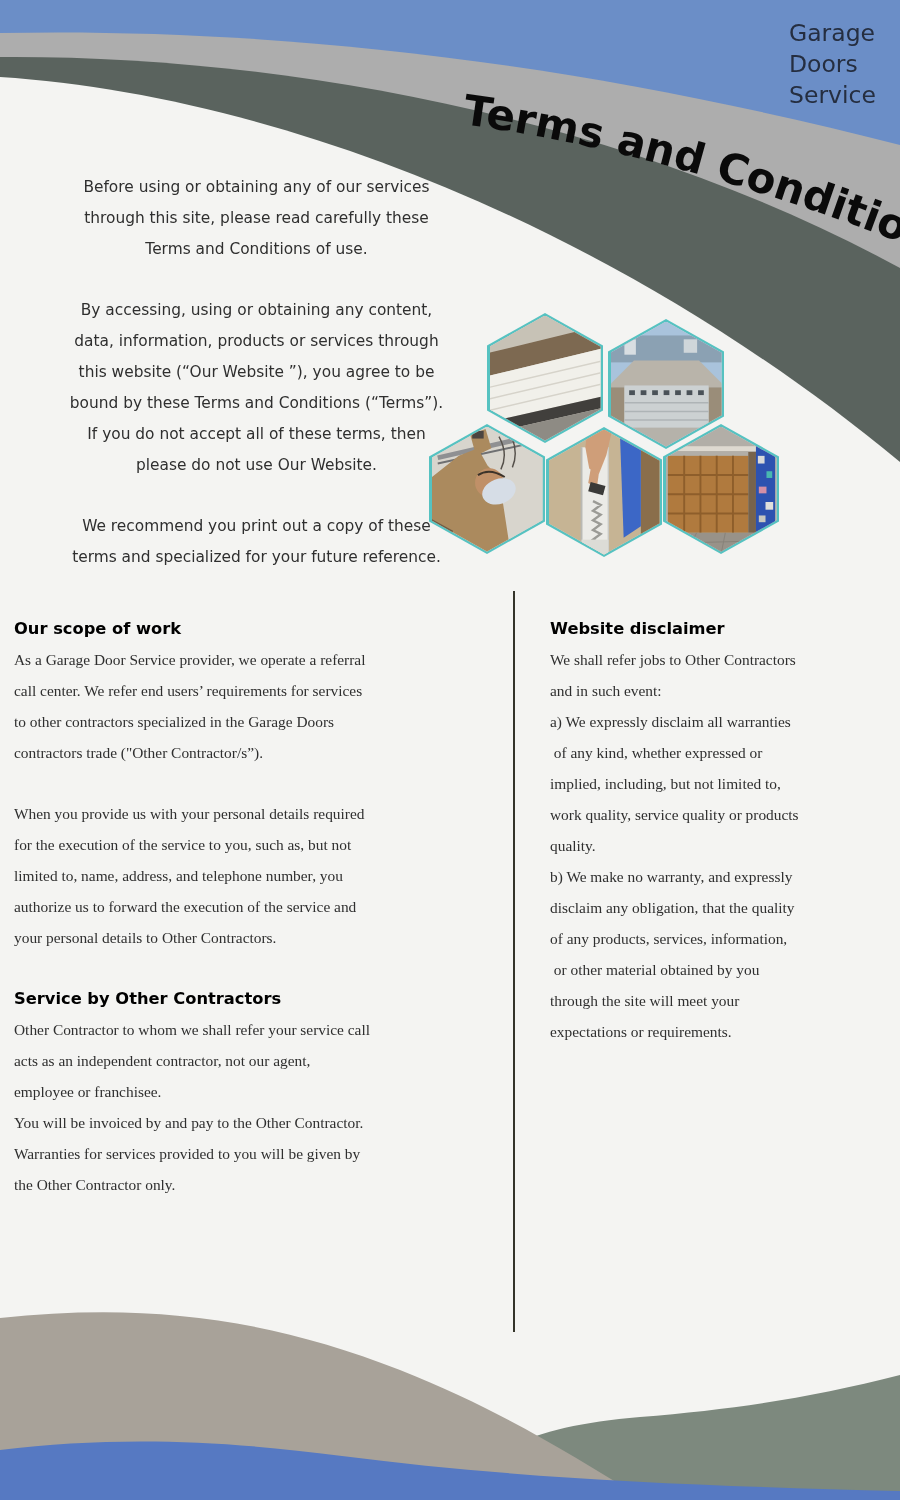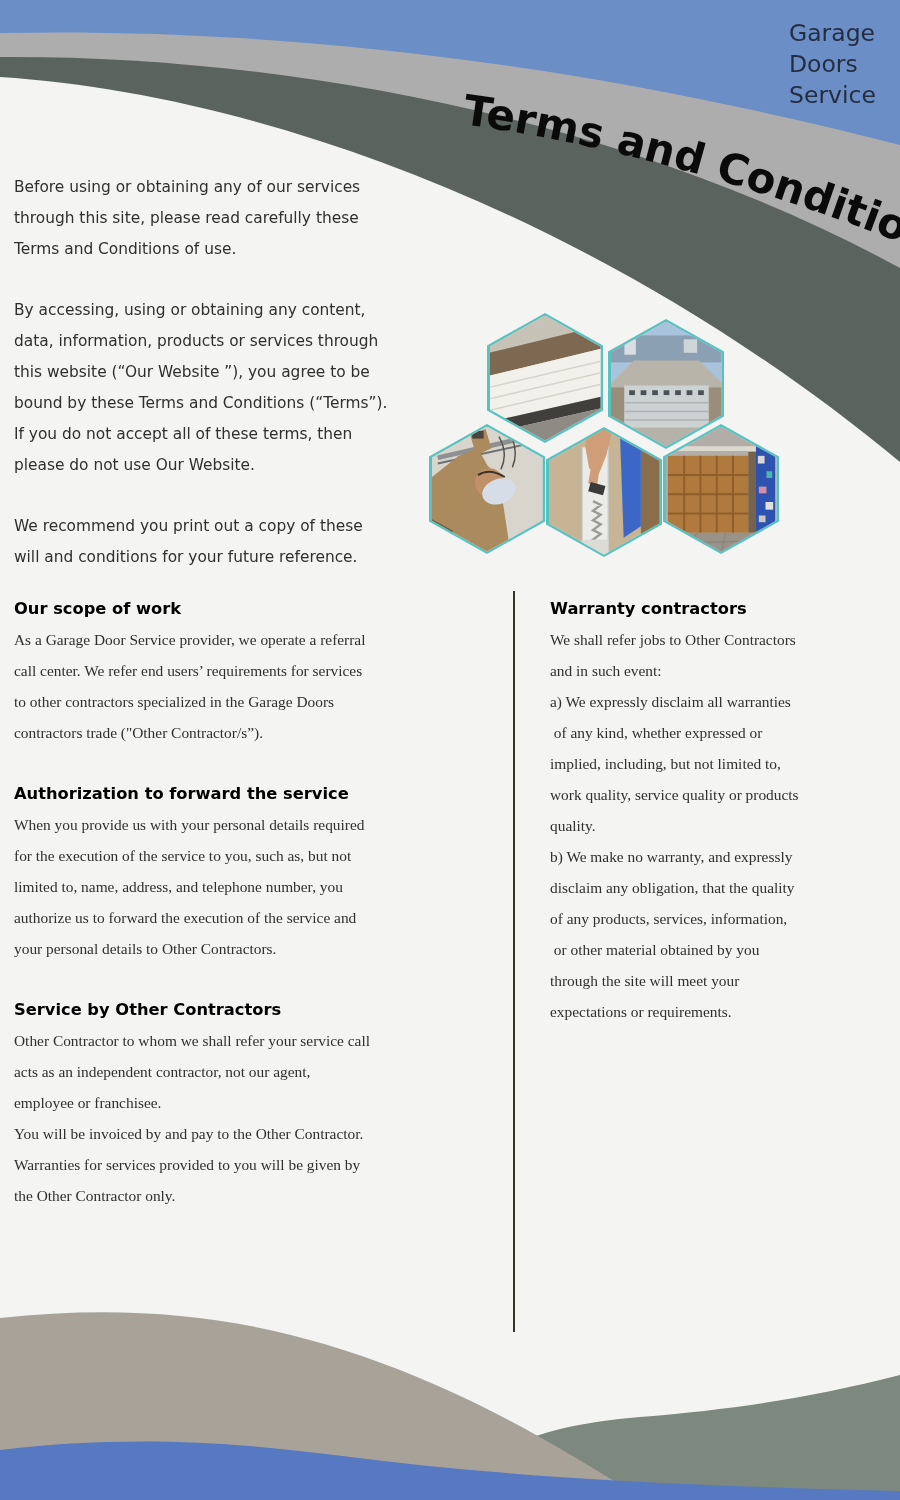--- a/index.html
+++ b/index.html
@@ -12,24 +12,24 @@
   
   #header-svg{position:absolute;top:0;left:0;}
   .brand{
     position:absolute;left:789px;top:18px;width:110px;
     font-size:23.5px;line-height:31px;color:#252e40;
     white-space:pre-line;
   }
   
   .intro{
     position:absolute;left:14px;top:172px;width:485px;
-    font-size:15.4px;line-height:31px;
+    font-size:15.4px;line-height:31px;text-align:center;
   }
   .intro p{margin:0 0 30px 0;white-space:pre-wrap;}
-  .col{position:absolute;top:593px;font-size:15.4px;line-height:31px;}
+  .col{position:absolute;top:613px;font-size:15.4px;line-height:31px;}
   .col-left{left:14px;width:505px;}
   .col-right{left:550px;width:350px;}
   .col h3{margin:0;font-size:16.3px;line-height:31px;color:#000;font-weight:bold;}
   .col .para{margin:0 0 30px 0;white-space:pre-wrap;font-family:Liberation Serif, serif;}
   .footnote{white-space:pre-wrap;}
   .divider{
     position:absolute;left:513px;top:591px;width:2px;height:741px;
     background:#34342a;
   }
   
@@ -69,21 +69,21 @@
   <p>Before using or obtaining any of our services
 through this site, please read carefully these
 Terms and Conditions of use.</p>
   <p>By accessing, using or obtaining any content,
 data, information, products or services through
 this website (“Our Website ”), you agree to be
 bound by these Terms and Conditions (“Terms”).
 If you do not accept all of these terms, then
 please do not use Our Website.</p>
   <p>We recommend you print out a copy of these
-will and conditions for your future reference.</p>
+terms and specialized for your future reference.</p>
 </div>
 
 <div class="hex" style="left:487px;top:313px;">
   <div class="bd"></div>
   <div class="ph">
     <svg viewBox="0 0 116 130" preserveAspectRatio="none">
       <rect width="116" height="130" fill="#cfcbc2"></rect>
       <polygon points="0,0 116,0 116,10 0,38" fill="#c7c2b6"></polygon>
       <polygon points="0,38 116,10 116,34 0,62" fill="#7d6951"></polygon>
       <polygon points="0,62 116,34 116,84 0,110" fill="#f1f0ea"></polygon>
@@ -193,21 +193,20 @@
 
 <div class="col col-left">
   <section>
     <h3>Our scope of work</h3>
     <div class="para">As a Garage Door Service provider, we operate a referral
 call center. We refer end users’ requirements for services
 to other contractors specialized in the Garage Doors
 contractors trade ("Other Contractor/s”).</div>
   </section>
   <section>
-    <h3>Authorization to forward the service</h3>
     <div class="para">When you provide us with your personal details required
 for the execution of the service to you, such as, but not
 limited to, name, address, and telephone number, you
 authorize us to forward the execution of the service and
 your personal details to Other Contractors.</div>
   </section>
   <section>
     <h3>Service by Other Contractors</h3>
     <div class="para">Other Contractor to whom we shall refer your service call
 acts as an independent contractor, not our agent,
@@ -215,21 +214,21 @@
 You will be invoiced by and pay to the Other Contractor.
 Warranties for services provided to you will be given by
 the Other Contractor only.</div>
   </section>
 </div>
 
 <div class="divider"></div>
 
 <div class="col col-right">
   <section>
-    <h3>Warranty contractors</h3>
+    <h3>Website disclaimer</h3>
     <div class="para">We shall refer jobs to Other Contractors
 and in such event:
 a) We expressly disclaim all warranties
  of any kind, whether expressed or
 implied, including, but not limited to,
 work quality, service quality or products
 quality.
 b) We make no warranty, and expressly
 disclaim any obligation, that the quality
 of any products, services, information,

